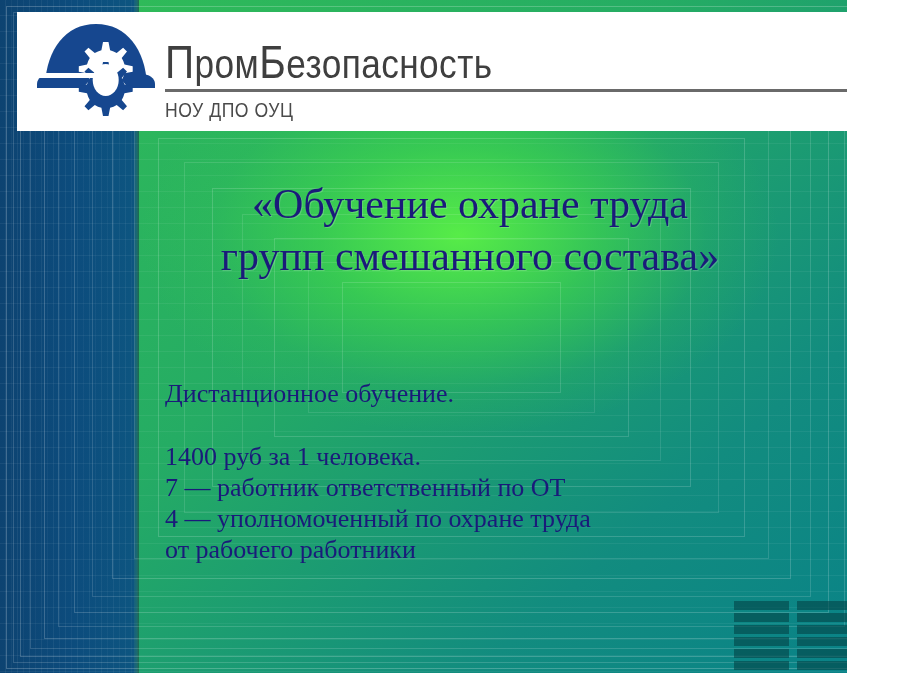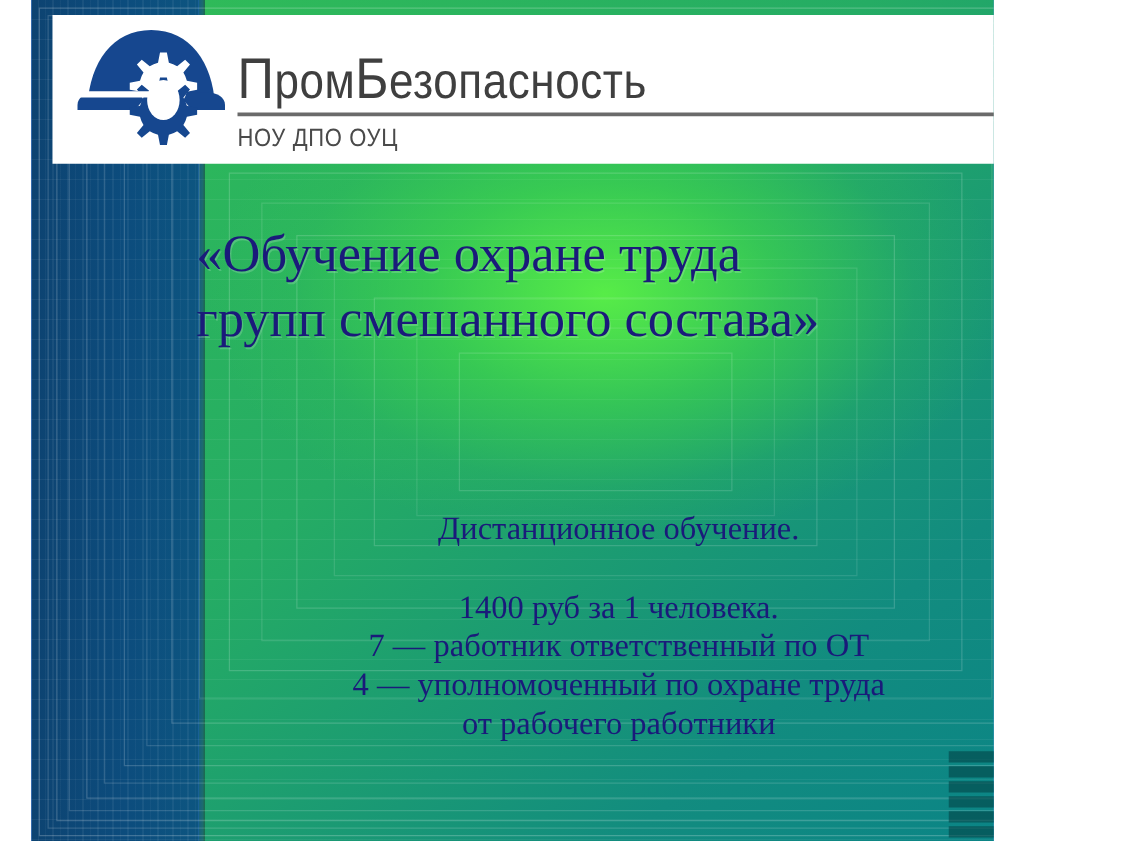--- a/index.html
+++ b/index.html
@@ -7,25 +7,24 @@
     margin: 0;
     padding: 0;
     background: #ffffff;
   }
   body {
     font-family: "Liberation Serif", "DejaVu Serif", serif;
   }
 
   #slide {
     position: relative;
-    width: 770px;
+    width: 847px;
     height: 673px;
     overflow: hidden;
-    background: #3b82f6;
-    margin-left: 25px;
+    background: #5eead4;
   }
 
   
   .bg-blue {
     position: absolute;
     left: 0; top: 0;
     width: 134px; height: 673px;
     background:
       repeating-linear-gradient(
         to right,
@@ -137,33 +136,33 @@
     letter-spacing: 0.6px;
     color: #4a4a4a;
     transform: scaleX(0.88);
     transform-origin: left center;
     white-space: nowrap;
   }
 
   
   .title-block {
     position: absolute;
-    left: 132px; top: 178px;
+    left: 150px; top: 178px;
     width: 640px;
-    text-align: left;
+    text-align: center;
     color: #1a1a7a;
     font-size: 42px;
     line-height: 52px;
     text-shadow: 1px 1px 0 rgba(255,255,255,0.18);
   }
   .body-block {
     position: absolute;
-    left: 165px; top: 406px;
+    left: 165px; top: 377px;
     width: 610px;
-    text-align: center;
+    text-align: left;
     color: #1a1a7a;
   }
   .b-lead {
     font-size: 26px;
     line-height: 34px;
   }
   .b-gap { height: 30px; }
   .b-line {
     font-size: 26px;
     line-height: 31px;

